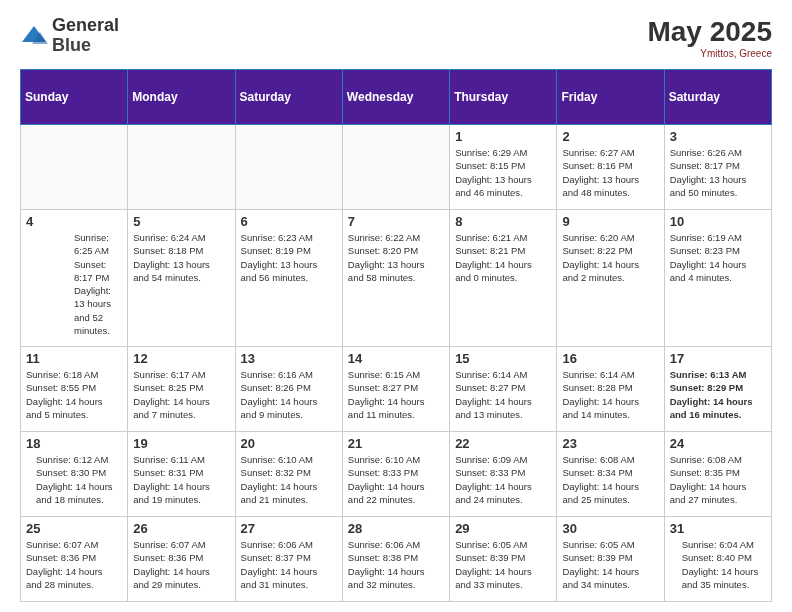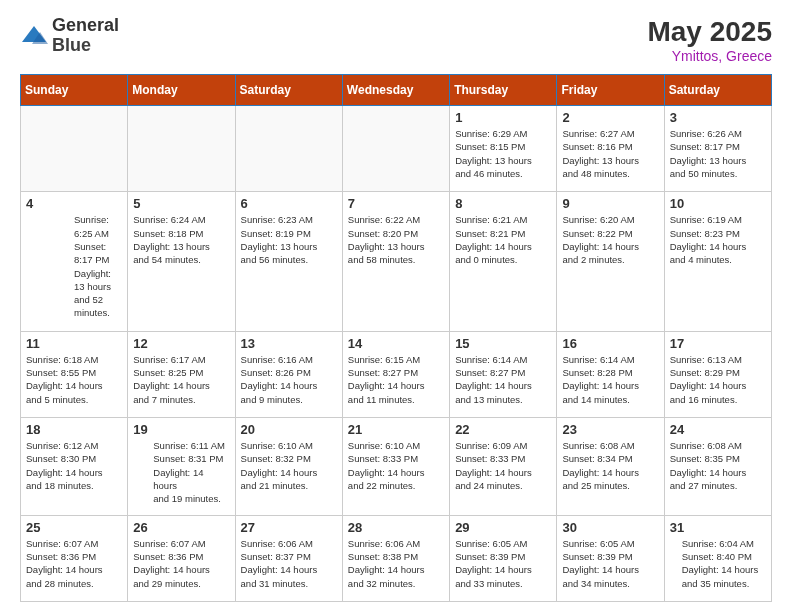--- a/index.html
+++ b/index.html
@@ -49,36 +49,36 @@
     }
     .title-block {
       text-align: right;
     }
     .title-month {
       font-size: 28px;
       font-weight: bold;
       color: #333;
     }
     .title-location {
-      font-size: 14px;
-      color: #a21caf;
+      font-size: 10px;
+      color: #7f1d1d;
     }
     .calendar {
       flex: 1;
       border: 1px solid #ccc;
       border-collapse: collapse;
       width: 100%;
       table-layout: fixed;
     }
     .calendar th {
-      background: #c2410c;
+      background: #4c1d95;
       color: #fff;
       font-size: 12px;
       font-weight: bold;
-      padding: 8px 4px;
+      padding: 20px 4px;
       text-align: left;
       border: 1px solid #2a7abf;
     }
     .calendar td {
       border: 1px solid #ccc;
       vertical-align: top;
       padding: 4px 5px;
       font-size: 9.5px;
       color: #333;
       background: #fff;
@@ -250,37 +250,37 @@
           </td>
           <td>
             <span class="day-number">16</span>
             <div class="day-info" style="white-space: pre-line;">Sunrise: 6:14 AM
 Sunset: 8:28 PM
 Daylight: 14 hours
 and 14 minutes.</div>
           </td>
           <td>
             <span class="day-number">17</span>
-            <div class="day-info" style="white-space: pre-line;">Sunrise: 6:13 AM
+            <div class="day-info" style="white-space: pre-line; font-weight: bold;">Sunrise: 6:13 AM
 Sunset: 8:29 PM
 Daylight: 14 hours
 and 16 minutes.</div>
           </td>
         </tr>
         <tr>
           <td>
             <span class="day-number">18</span>
-            <div class="day-info" style="white-space: pre-line;">Sunrise: 6:12 AM
+            <div class="day-info" style="white-space: pre-line; margin-left: 10px;">Sunrise: 6:12 AM
 Sunset: 8:30 PM
 Daylight: 14 hours
 and 18 minutes.</div>
           </td>
           <td>
             <span class="day-number">19</span>
-            <div class="day-info" style="white-space: pre-line; margin-left: 20px;">Sunrise: 6:11 AM
+            <div class="day-info" style="white-space: pre-line;">Sunrise: 6:11 AM
 Sunset: 8:31 PM
 Daylight: 14 hours
 and 19 minutes.</div>
           </td>
           <td>
             <span class="day-number">20</span>
             <div class="day-info" style="white-space: pre-line;">Sunrise: 6:10 AM
 Sunset: 8:32 PM
 Daylight: 14 hours
 and 21 minutes.</div>

